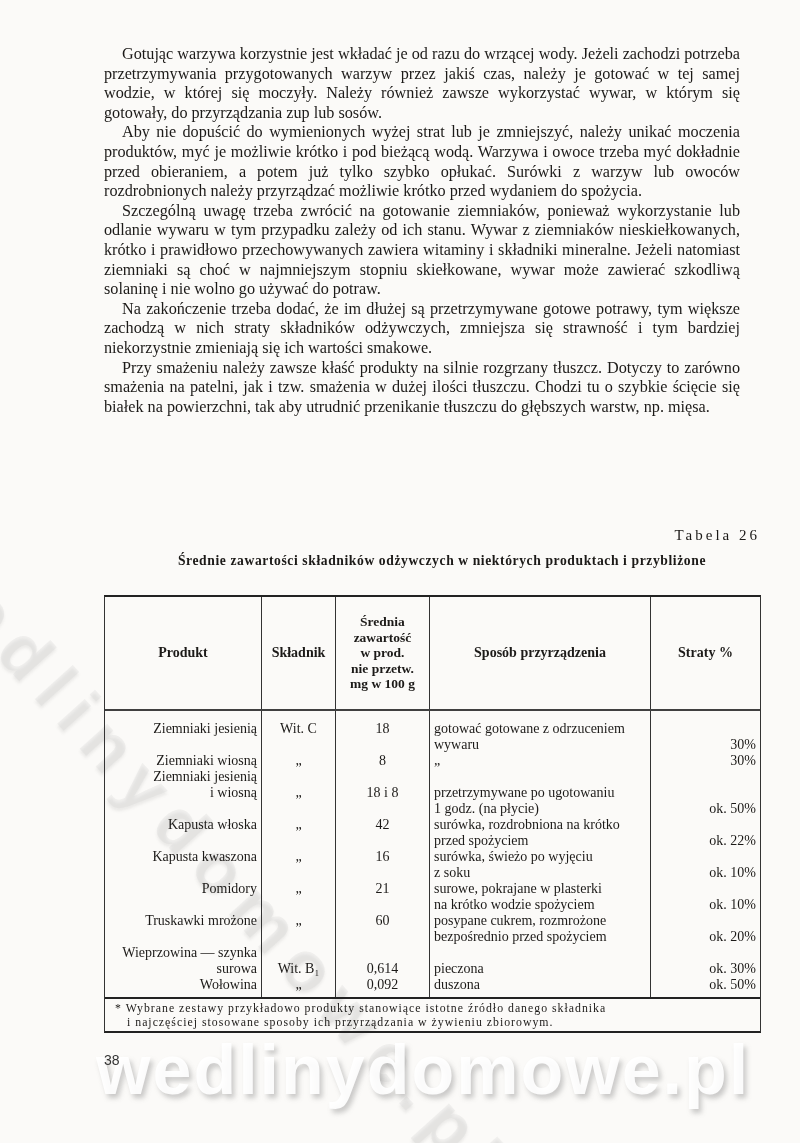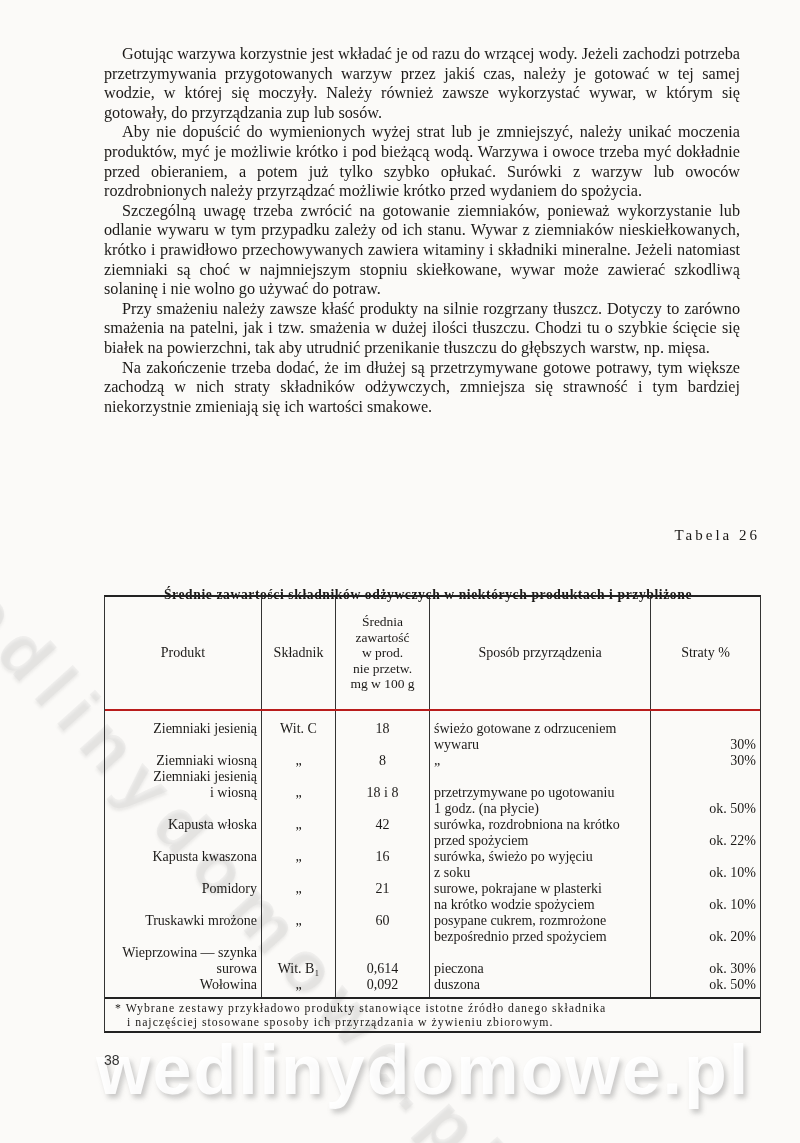--- a/index.html
+++ b/index.html
@@ -34,33 +34,33 @@
     position: absolute; left: 104px; top: 45px; width: 636px;
     font-size: 16.2px; line-height: 19.6px; text-align: justify;
   }
   .body-text p { margin: 0; text-indent: 18px; }
 
   .table-label {
     position: absolute; right: 40px; top: 527px;
     font-size: 15px; letter-spacing: 3px;
   }
   .table-title {
-    position: absolute; left: 98px; top: 552px; width: 660px;
+    position: absolute; left: 112px; top: 552px; width: 660px;
     font-size: 13.6px; font-weight: bold; text-align: center;
-    line-height: 17px; letter-spacing: 0.6px; margin-top: 34px;
+    line-height: 17px; letter-spacing: 0.6px;
   }
 
   .tbl {
     position: absolute; left: 104px; top: 595px; width: 655px;
     border-top: 2px solid #222; border-bottom: 2px solid #222;
     border-left: 1px solid #333; border-right: 1px solid #333;
   }
   .tbl table { width: 100%; border-collapse: collapse; font-size: 14px; line-height: 16px; }
-  .tbl th { font-weight: normal; height: 112px; vertical-align: middle;
-            border-bottom: 2px solid #b91c1c; padding: 0 4px; }
+  .tbl th { font-weight: bold; height: 112px; vertical-align: middle;
+            border-bottom: 2px solid #404040; padding: 0 4px; }
   .tbl th.c3 { font-size: 13.5px; line-height: 15.5px; }
   .tbl td { vertical-align: top; padding: 0 4px; }
   .tbl th + th, .tbl td + td { border-left: 1px solid #333; }
   .c1 { width: 148px; text-align: right; }
   .c2 { width: 65px; text-align: center; }
   .c3 { width: 85px; text-align: center; }
   .c4 { width: 212px; text-align: left; }
   .c5 { text-align: right; }
   .tbl th.c1 { text-align: center; }
   .tbl th.c4 { text-align: center; }
@@ -85,22 +85,22 @@
 <body>
 
 <div class="page">
 
   <div class="wm-diag">wedlinydomowe.pl</div>
 
   <div class="body-text">
     <p>Gotując warzywa korzystnie jest wkładać je od razu do wrzącej wody. Jeżeli zachodzi potrzeba przetrzymywania przygotowanych warzyw przez jakiś czas, należy je gotować w tej samej wodzie, w której się moczyły. Należy również zawsze wykorzystać wywar, w którym się gotowały, do przyrządzania zup lub sosów.</p>
     <p>Aby nie dopuścić do wymienionych wyżej strat lub je zmniejszyć, należy unikać moczenia produktów, myć je możliwie krótko i pod bieżącą wodą. Warzywa i owoce trzeba myć dokładnie przed obieraniem, a potem już tylko szybko opłukać. Surówki z warzyw lub owoców rozdrobnionych należy przyrządzać możliwie krótko przed wydaniem do spożycia.</p>
     <p>Szczególną uwagę trzeba zwrócić na gotowanie ziemniaków, ponieważ wykorzystanie lub odlanie wywaru w tym przypadku zależy od ich stanu. Wywar z ziemniaków nieskiełkowanych, krótko i prawidłowo przechowywanych zawiera witaminy i składniki mineralne. Jeżeli natomiast ziemniaki są choć w najmniejszym stopniu skiełkowane, wywar może zawierać szkodliwą solaninę i nie wolno go używać do potraw.</p>
+    <p>Na zakończenie trzeba dodać, że im dłużej są przetrzymywane gotowe potrawy, tym większe zachodzą w nich straty składników odżywczych, zmniejsza się strawność i tym bardziej niekorzystnie zmieniają się ich wartości smakowe.</p>
     <p>Przy smażeniu należy zawsze kłaść produkty na silnie rozgrzany tłuszcz. Dotyczy to zarówno smażenia na patelni, jak i tzw. smażenia w dużej ilości tłuszczu. Chodzi tu o szybkie ścięcie się białek na powierzchni, tak aby utrudnić przenikanie tłuszczu do głębszych warstw, np. mięsa.</p>
-    <p>Na zakończenie trzeba dodać, że im dłużej są przetrzymywane gotowe potrawy, tym większe zachodzą w nich straty składników odżywczych, zmniejsza się strawność i tym bardziej niekorzystnie zmieniają się ich wartości smakowe.</p>
   </div>
 
   <div class="table-label">Tabela 26</div>
   <div class="table-title">
     <div>Średnie zawartości składników odżywczych w niektórych produktach i przybliżone</div>
   </div>
 
   <div class="tbl">
     <table>
       <thead>
@@ -126,21 +126,21 @@
             </td>
             <td class="c2">
               <div style="min-height: 16px;">Wit. C</div>
               <div style="min-height: 16px;"></div>
             </td>
             <td class="c3">
               <div style="min-height: 16px;">18</div>
               <div style="min-height: 16px;"></div>
             </td>
             <td class="c4">
-              <div style="min-height: 16px;">świeżo gotowane z odrzuceniem</div>
+              <div style="min-height: 16px;">gotować gotowane z odrzuceniem</div>
               <div style="min-height: 16px;">wywaru</div>
             </td>
             <td class="c5">
               <div style="min-height: 16px;"></div>
               <div style="min-height: 16px;">30%</div>
             </td>
           </tr>
           <tr>
             <td class="c1">
               <div style="min-height: 16px;">Ziemniaki wiosną</div>

